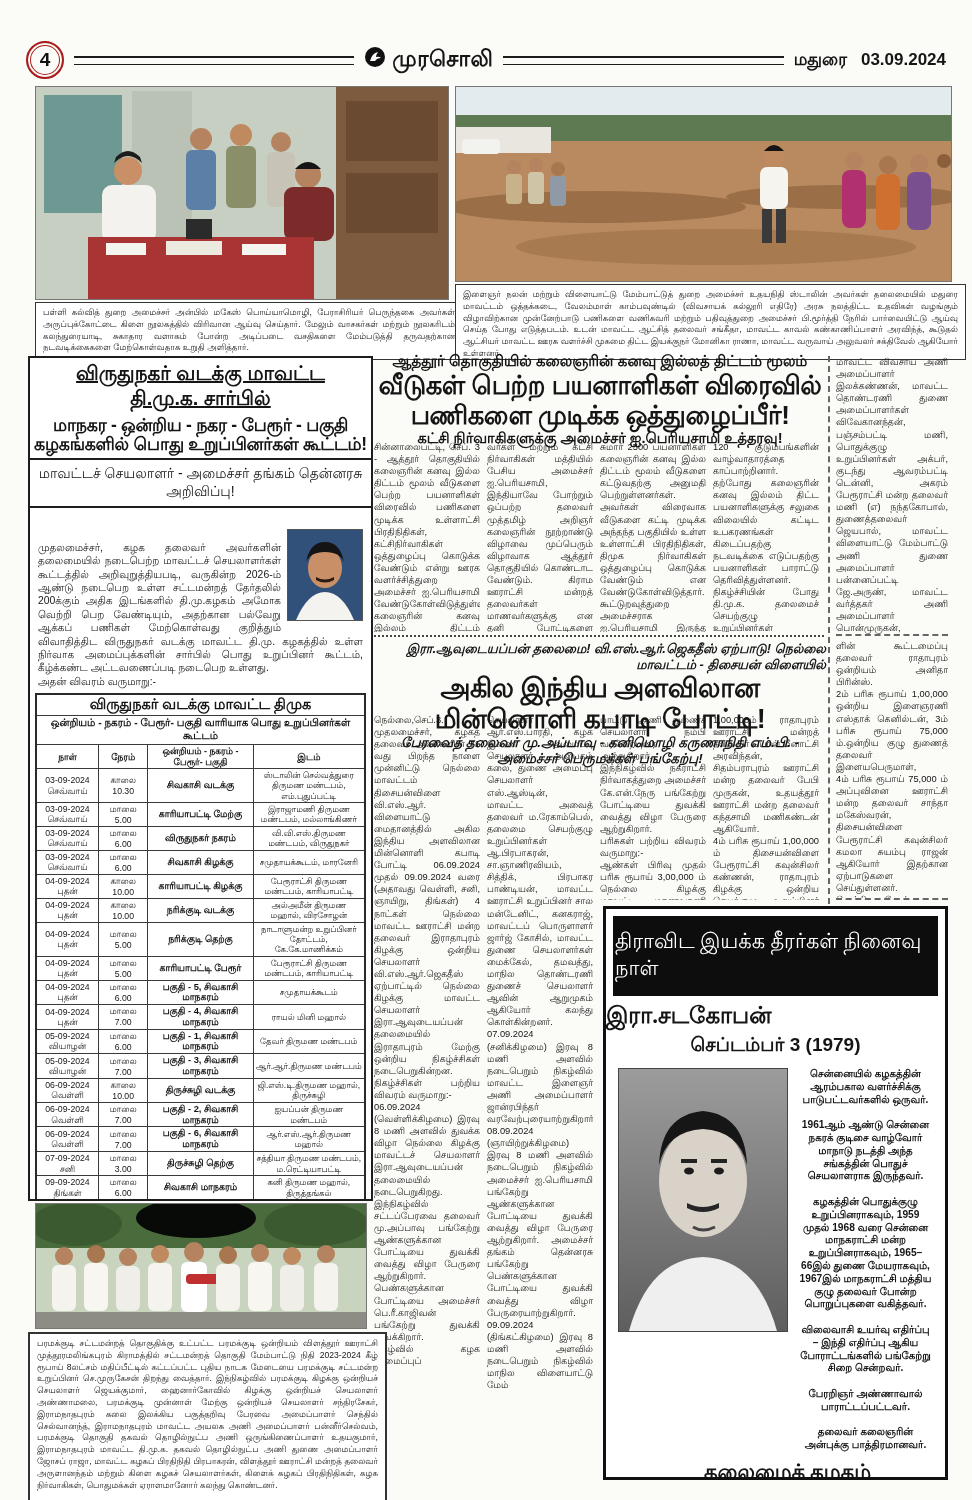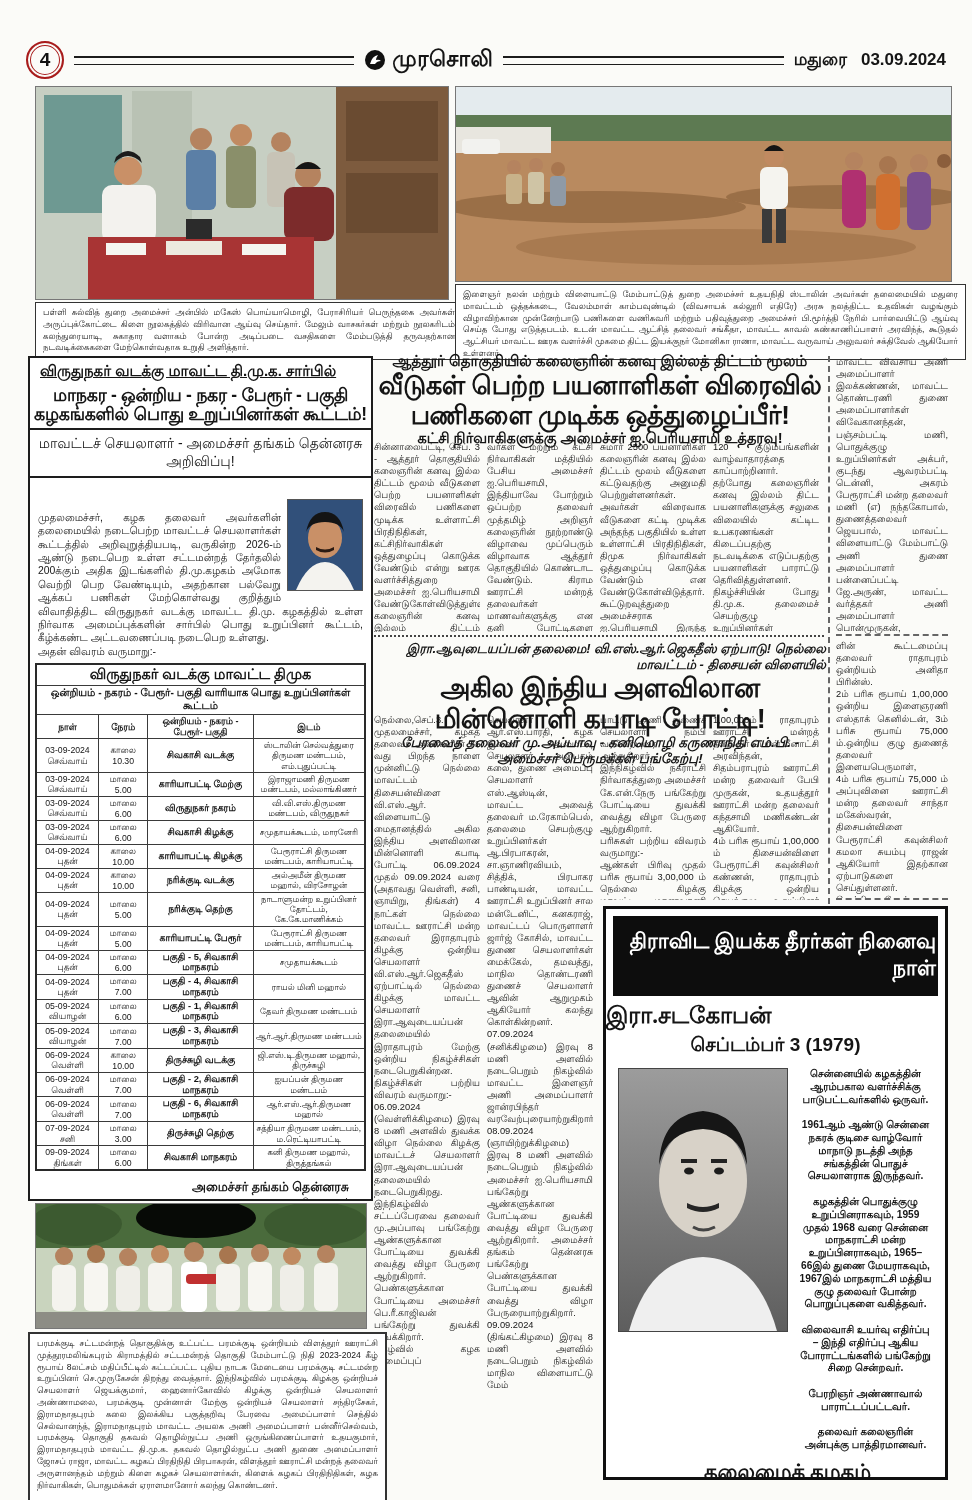--- a/index.html
+++ b/index.html
@@ -3,30 +3,30 @@
 <meta charset="utf-8">
 <style>
   html,body{margin:0;padding:0;background:#d8d8d4;}
   #page{position:relative;width:972px;height:1500px;background:#fbfbf8;margin:0 auto;
         font-family:"Liberation Sans",sans-serif;color:#151515;overflow:hidden;}
   
   .header{position:absolute;left:26px;top:38px;width:920px;height:44px;display:flex;align-items:center;gap:10px;}
   .pagenum{width:34px;height:34px;border:2px solid #a81c1c;box-shadow:0 0 0 2px #fbfbf8 inset,0 0 0 3px #a81c1c inset;
            border-radius:50%;display:flex;align-items:center;justify-content:center;font-size:19px;font-weight:bold;color:#111;flex:0 0 auto;}
   .dbl-rule{flex:1;height:6px;border-top:2px solid #1c1c1c;border-bottom:1px solid #1c1c1c;}
-  .masthead{display:flex;align-items:center;gap:6px;flex:0 0 auto;}
+  .masthead{display:flex;align-items:flex-start;gap:6px;flex:0 0 auto;}
   .masthead-title{font-size:22px;font-weight:bold;letter-spacing:0.5px;}
   .edition-date{flex:0 0 auto;font-size:17px;font-weight:bold;display:flex;gap:14px;}
   
   .photo-frame{position:absolute;border:1px solid #777;background:#ddd;overflow:hidden;}
   .caption-box{position:absolute;border:1.5px solid #333;background:#fff;padding:4px 7px;
                font-size:8.6px;line-height:11.8px;text-align:justify;overflow:hidden;white-space:pre-line;}
   
   .left-article{position:absolute;left:28px;top:356px;width:341px;height:841px;border:2px solid #1d1d1d;background:#fff;overflow:hidden;}
-  .la-kicker{font-size:15px;font-weight:bold;text-align:left;text-decoration:underline;padding:4px 10px 2px;}
+  .la-kicker{font-size:20px;font-weight:bold;text-align:center;text-decoration:underline;padding:4px 10px 2px;}
   .la-headline{font-size:17.5px;font-weight:900;text-align:center;line-height:19px;padding:2px 3px 4px;border-bottom:2px solid #1d1d1d;letter-spacing:-0.3px;}
   .la-subhead{font-size:14px;font-weight:normal;text-align:center;padding:5px 2px;border-bottom:2px solid #1d1d1d;}
   .la-body{padding:6px 8px 2px;font-size:10.4px;line-height:13.4px;text-align:justify;white-space:pre-line;}
   .la-headshot{float:right;width:74px;height:90px;border:1px solid #555;margin:2px 0 3px 6px;}
   .nw-table{border-collapse:collapse;table-layout:fixed;width:331px;margin:3px 5px;border:2px solid #2a2a2a;}
   .nw-table th,.nw-table td{border:1px solid #3a3a3a;padding:1px 2px;text-align:center;vertical-align:middle;white-space:pre-line;}
   .t-title{font-size:14.5px;font-weight:bold;padding:3px;}
   .t-sub{font-size:10.3px;font-weight:bold;padding:3px;}
   .t-head{font-size:9px;font-weight:bold;line-height:10.5px;}
   .t-date{font-size:8.7px;line-height:10.3px;}
@@ -46,22 +46,22 @@
   .b-subhead{font-size:13.5px;font-weight:bold;font-style:italic;line-height:16px;}
   .news-col{position:absolute;font-size:9.3px;line-height:12.1px;text-align:justify;overflow:hidden;white-space:pre-line;}
   .dot-sep{position:absolute;border-top:2px dotted #444;}
   
   .right-col{position:absolute;left:828px;top:356px;width:120px;height:548px;border-left:2px dashed #666;padding-left:6px;box-sizing:border-box;}
   .rc-sec{font-size:9.3px;line-height:12.1px;text-align:justify;overflow:hidden;white-space:pre-line;}
   .rc-sec1{height:276px;border-bottom:2px dashed #666;padding-bottom:2px;}
   .rc-sec2{height:258px;padding-top:4px;border-bottom:2px dashed #666;}
   
   .memorial{position:absolute;left:603px;top:906px;width:345px;height:574px;border:3px solid #101010;background:#fff;box-sizing:border-box;overflow:hidden;}
-  .mem-banner{margin:7px;background:#0d0d0d;color:#fff;text-align:right;font-family:"Liberation Serif",serif;
-              font-size:21px;font-weight:bold;padding:13px 2px;}
+  .mem-banner{margin:7px;background:#0d0d0d;color:#fff;text-align:left;font-family:"Liberation Serif",serif;
+              font-size:21px;font-weight:normal;padding:13px 2px;}
   .mem-name{text-align:left;font-family:Liberation Serif, serif;font-size:23px;font-weight:bold;margin-top:6px;}
   .mem-date{text-align:center;font-size:19px;font-weight:bold;margin-top:2px;}
   .mem-row{display:flex;gap:10px;padding:10px 12px 0;}
   .mem-photo{width:168px;height:262px;border:1px solid #444;flex:0 0 auto;}
   .mem-bio{flex:1;font-size:10.2px;font-weight:600;line-height:12.8px;text-align:center;white-space:pre-line;overflow:hidden;}
   .mem-footer{text-align:center;font-family:"Liberation Serif",serif;font-weight:bold;margin-top:8px;}
   .mem-org{font-size:21px;margin-left:24px;}
 </style>
 </head>
 <body>

